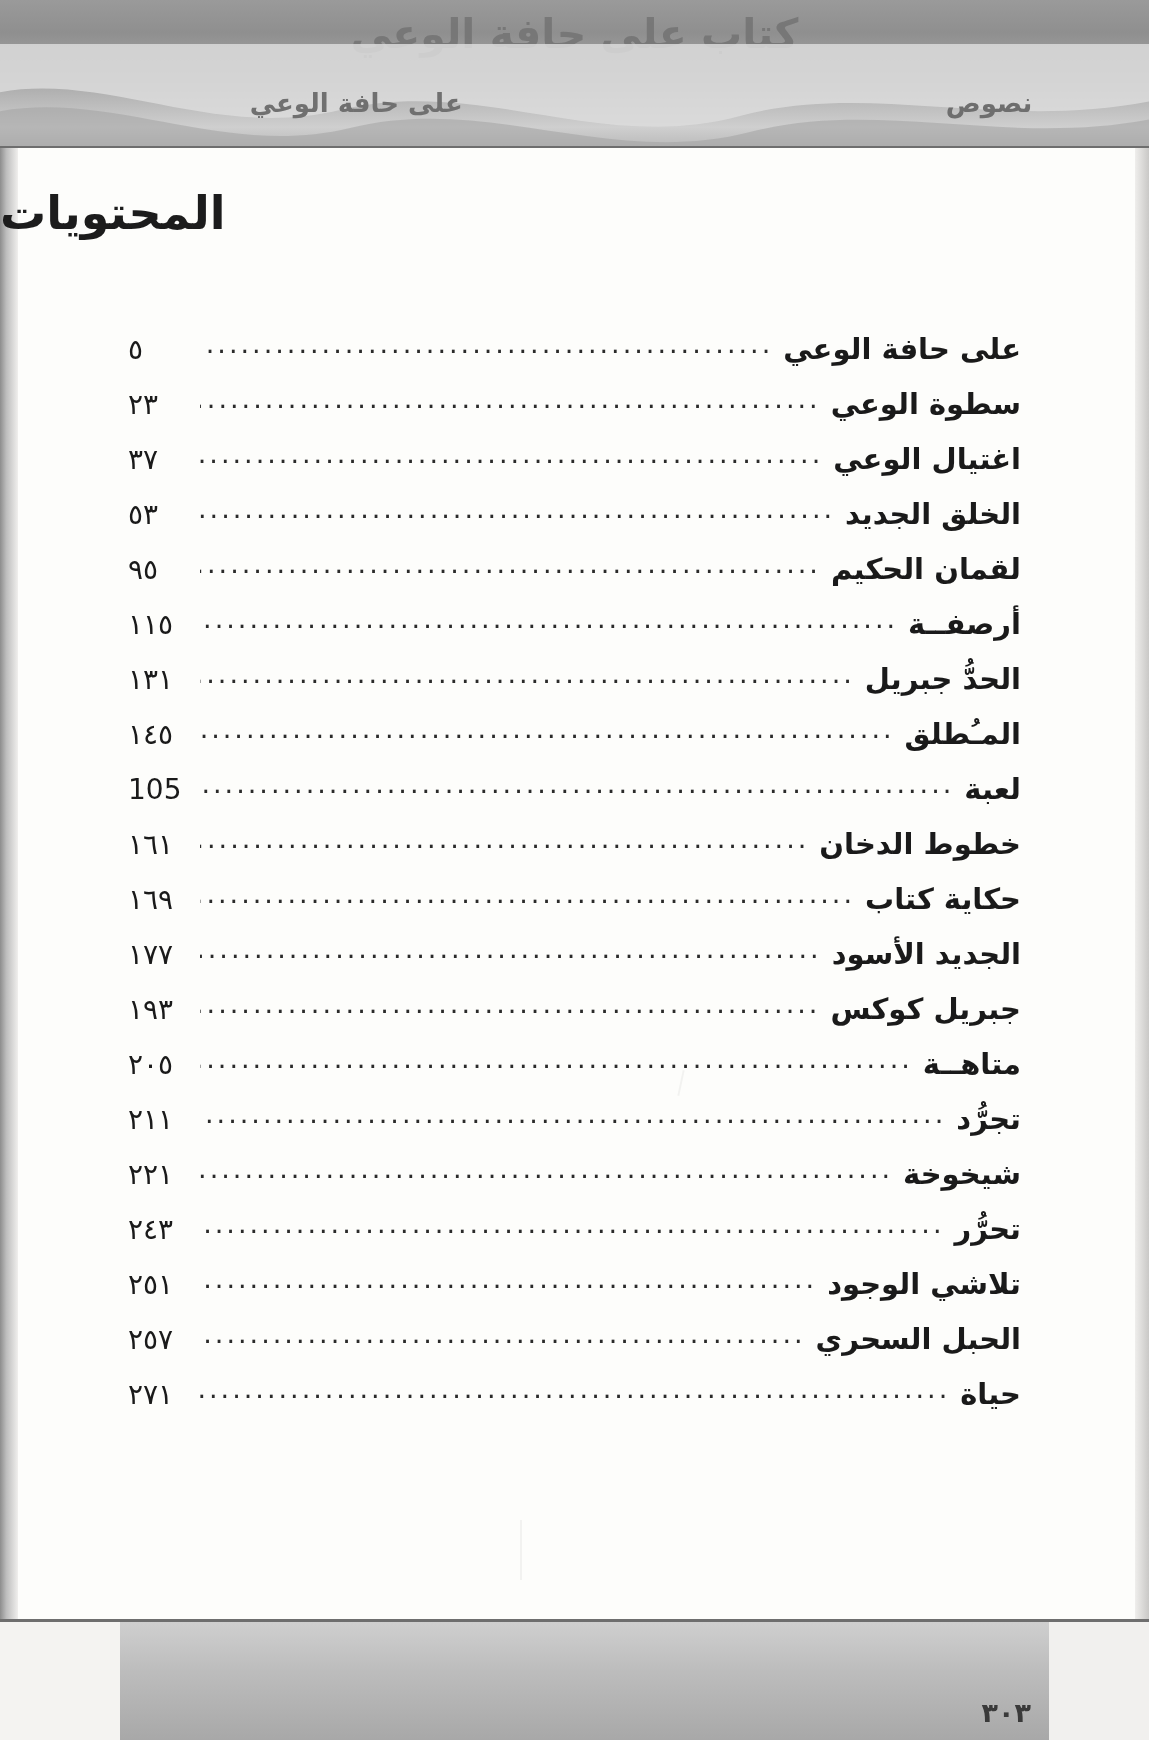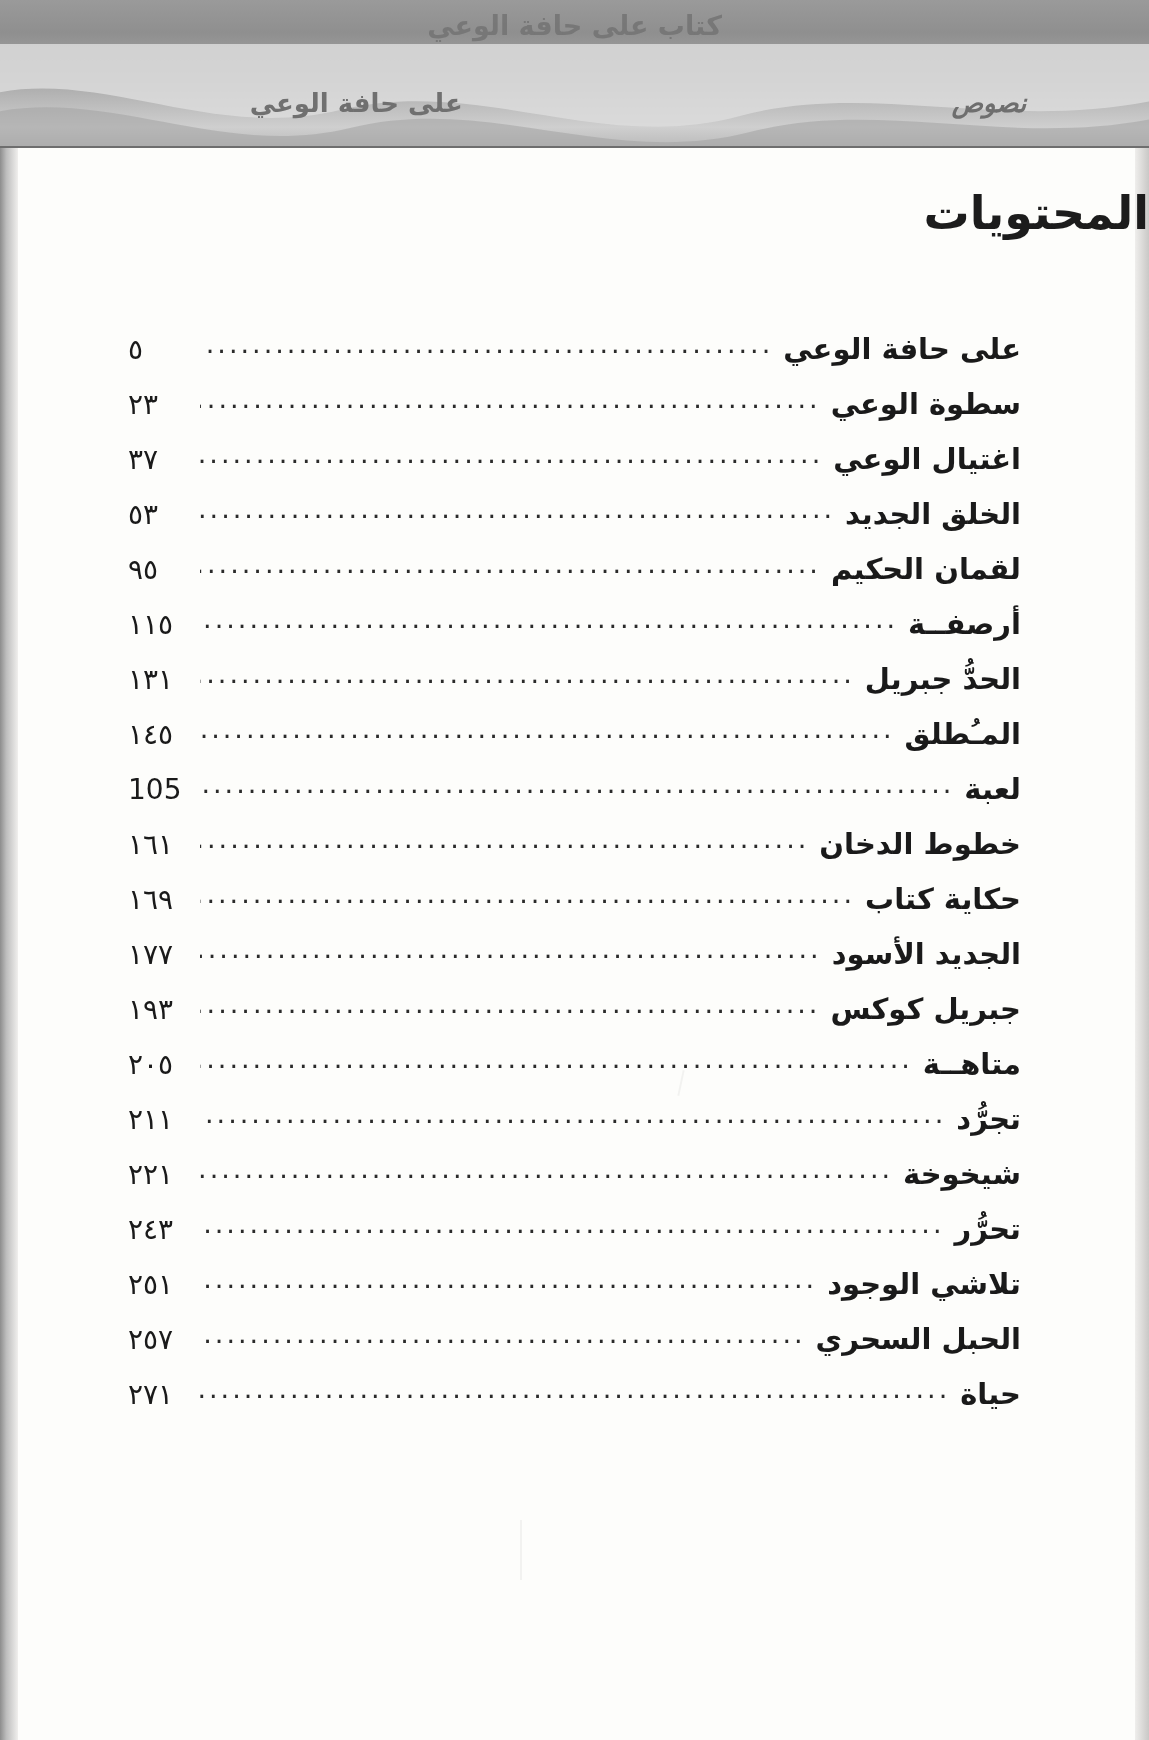--- a/index.html
+++ b/index.html
@@ -47,21 +47,21 @@
     position: absolute;
     left: -40px; right: -40px;
     height: 120px;
     top: 44px;
   }
   .header-title-top {
     position: absolute;
     top: 10px;
     left: 0; right: 0;
     text-align: center;
-    font-size: 27px;
+    font-size: 41px;
     font-weight: bold;
     color: #6f6f6f;
     letter-spacing: 2px;
     opacity: .75;
   }
   .header-subtitle {
     position: absolute;
     top: 88px;
     left: 0;
     width: 62%;
@@ -72,36 +72,35 @@
   }
   .header-tag {
     position: absolute;
     top: 88px;
     right: 60px;
     width: 200px;
     text-align: center;
     font-size: 26px;
     font-weight: bold;
     color: #6e6e6e;
-    font-style: italic;
   }
   .header-rule {
     position: absolute;
     left: 0; right: 0;
     top: 146px;
     height: 3px;
     background: #6e6e6e;
   }
 
   
   .contents-title {
     position: absolute;
     top: 186px;
     left: 0; right: 0;
-    text-align: right;
+    text-align: left;
     font-size: 46px;
     font-weight: bold;
     color: #1c1c1c;
     letter-spacing: 1px;
   }
 
   .toc {
     position: absolute;
     top: 330px;
     right: 128px;
@@ -304,17 +303,22 @@
       <span class="toc-dots"></span>
       <span class="toc-page">٢٥٧</span>
     </div>
     <div class="toc-row">
       <span class="toc-label">حياة</span>
       <span class="toc-dots"></span>
       <span class="toc-page">٢٧١</span>
     </div>
   </div>
 
+  <div class="footer-band">
+    <div class="footer-white"></div>
+    <div class="footer-white-r"></div>
+    <div class="footer-page">٣٠٣</div>
+  </div>
 
   <div class="blemish" style="left:680px; top:1070px; width:2px; height:26px; transform:rotate(12deg);"></div>
   <div class="blemish" style="left:520px; top:1520px; width:2px; height:60px;"></div>
 
 </div>
 
 </body></html>

